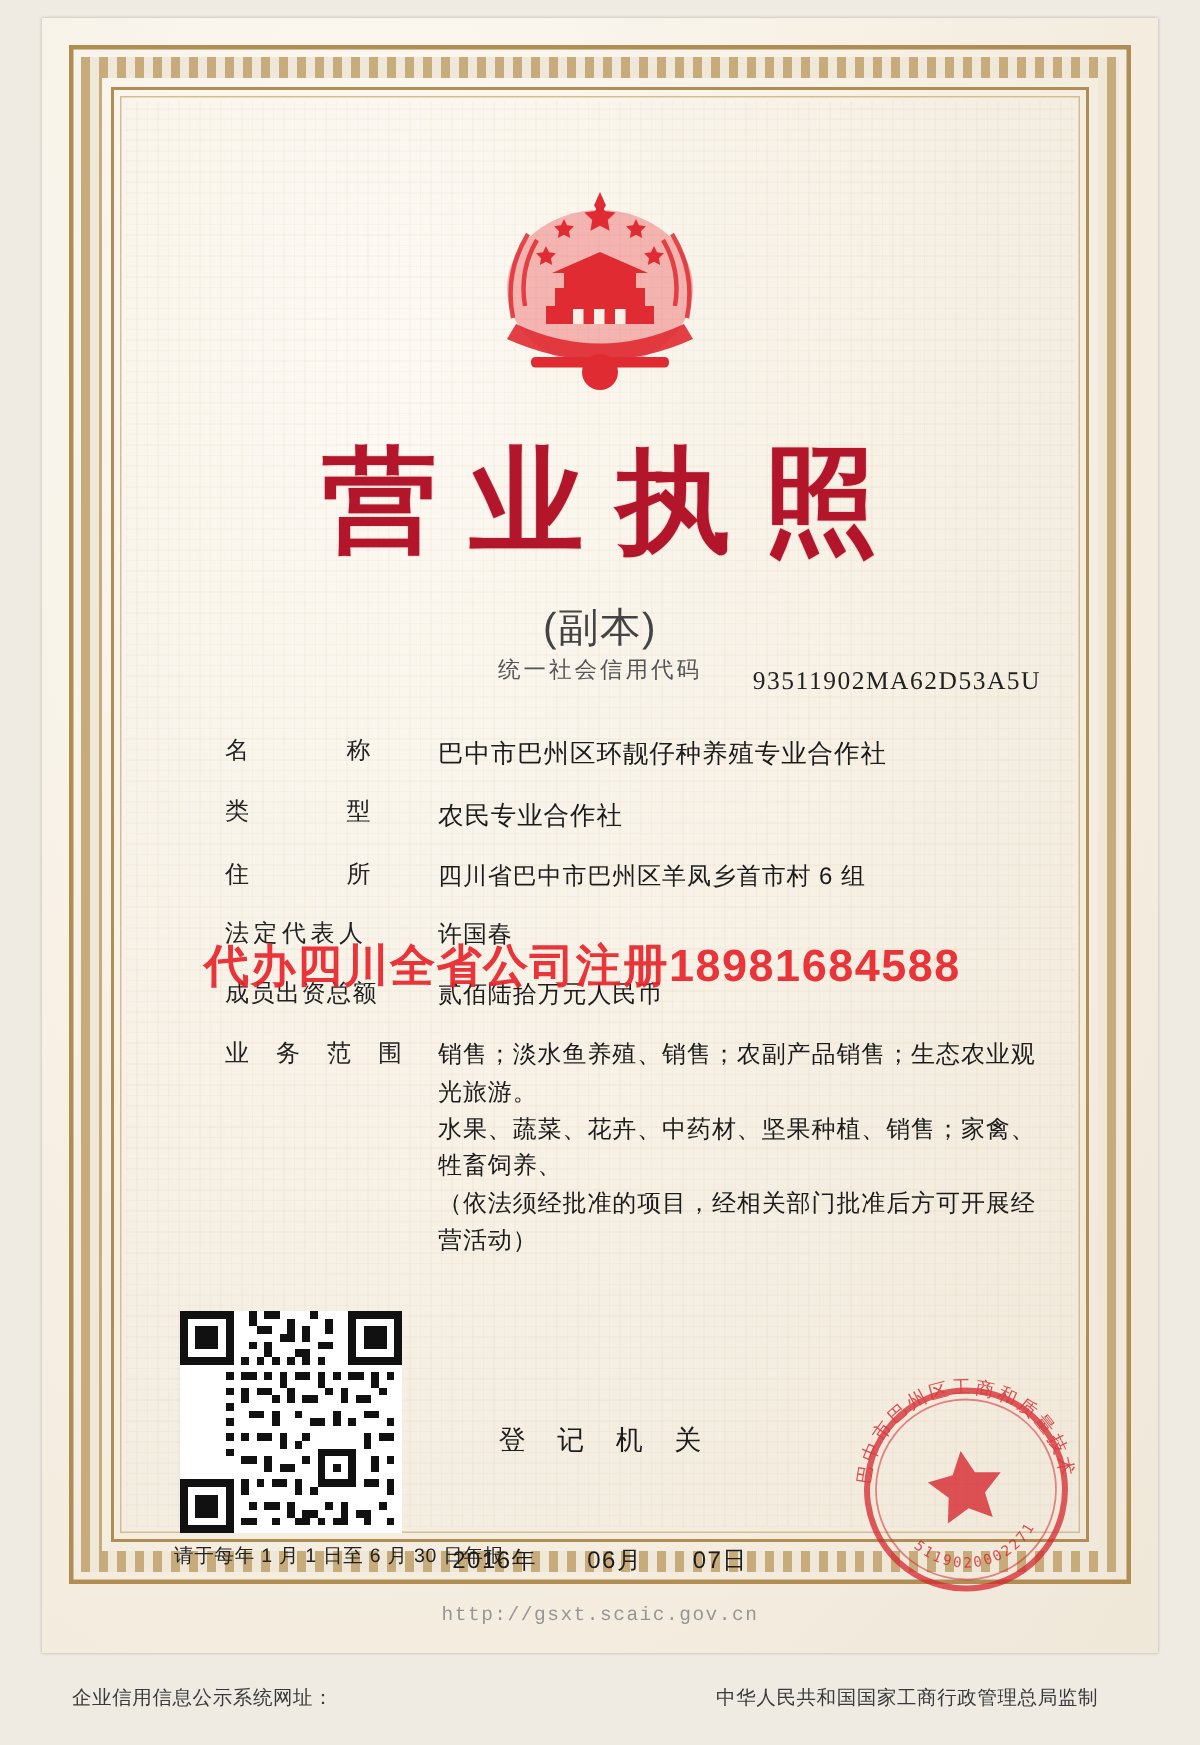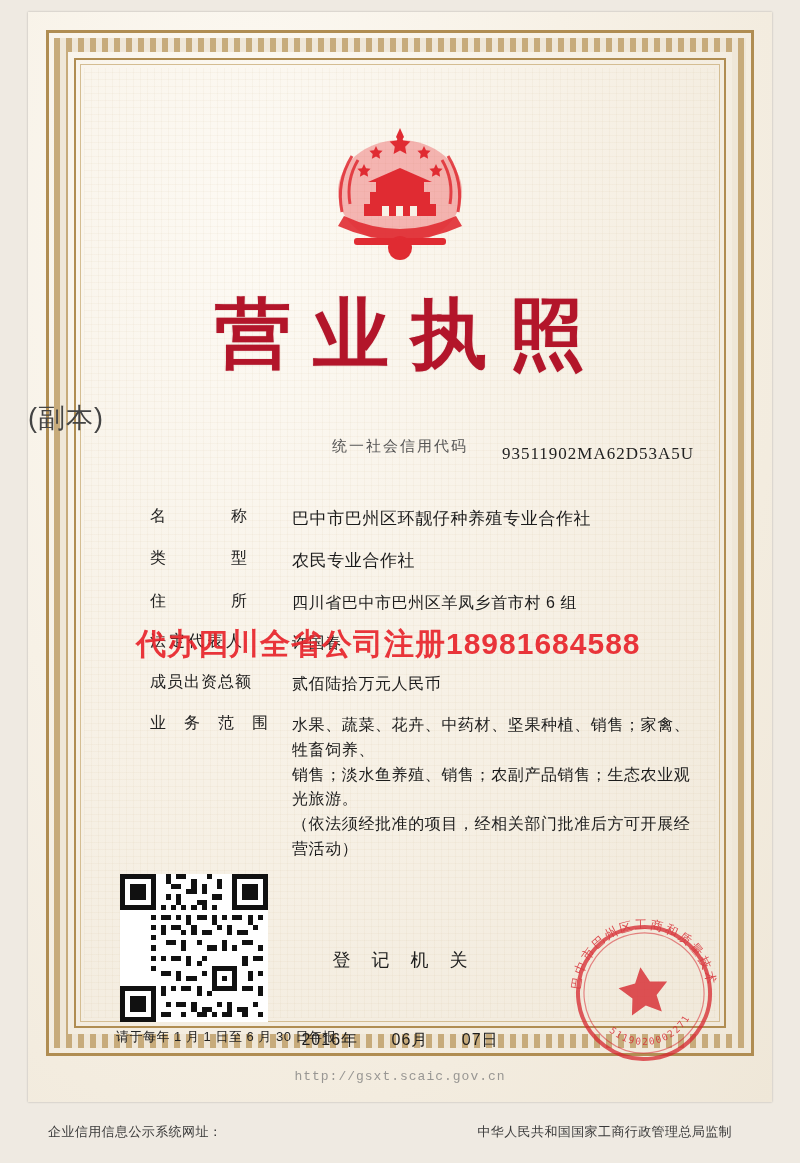--- a/index.html
+++ b/index.html
@@ -61,20 +61,21 @@
     font-family:"DejaVu Sans","Liberation Sans",sans-serif;
     font-weight:bold;
     font-size:76px;
     letter-spacing:22px;
     text-indent:22px;
     color:#b3152a;
     text-shadow:0 0 1px rgba(150,20,35,.5);
   }
   .sub-title{
     position:absolute;left:0;right:0;top:388px;
+    text-align:center;
     font-size:27px;
     color:#444;
     letter-spacing:1px;
   }
   .code-label{
     position:absolute;left:0;right:0;top:425px;
     text-align:center;
     font-size:15px;
     color:#555;
     letter-spacing:2px;
@@ -90,21 +91,20 @@
   
   .fields{
     position:absolute;left:122px;top:478px;right:70px;
   }
   .row{
     display:flex;
     align-items:flex-start;
     margin-bottom:15px;
     font-size:16px;
     color:#1c1c1c;
-    margin-top:16px;
   }
   .label{
     width:142px;
     flex:0 0 142px;
     letter-spacing:11px;
     white-space:nowrap;
     color:#222;
   }
   .label.tight{letter-spacing:3px;}
   .label.narrow{letter-spacing:1px;}
@@ -267,22 +267,22 @@
 
     <div class="row">
       <div class="label narrow">成员出资总额</div>
       <div class="value">贰佰陆拾万元人民币</div>
     </div>
 
 
     <div class="row">
       <div class="label narrow">业　务　范　围</div>
       <div class="value multi">
+        <span class="line">销售；淡水鱼养殖、销售；农副产品销售；生态农业观光旅游。</span>
         <span class="line">水果、蔬菜、花卉、中药材、坚果种植、销售；家禽、牲畜饲养、</span>
-        <span class="line">销售；淡水鱼养殖、销售；农副产品销售；生态农业观光旅游。</span>
         <span class="note">（依法须经批准的项目，经相关部门批准后方可开展经营活动）</span>
       </div>
     </div>
 
   </div>
 
   <div class="watermark">代办四川全省公司注册18981684588</div>
 
   <div class="qr">
     <svg viewBox="0 0 29 29" width="148" height="148" shape-rendering="crispEdges" aria-hidden="true">

